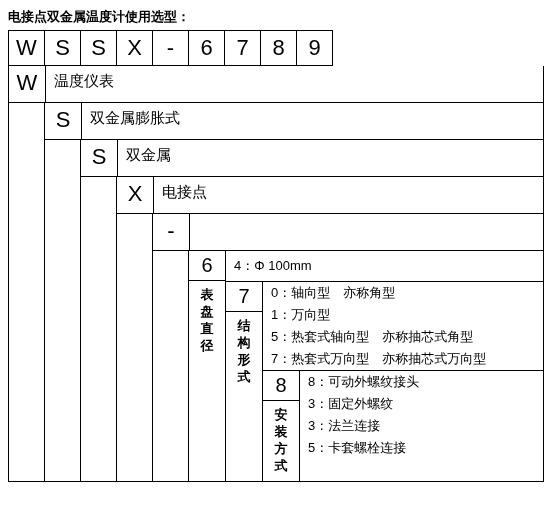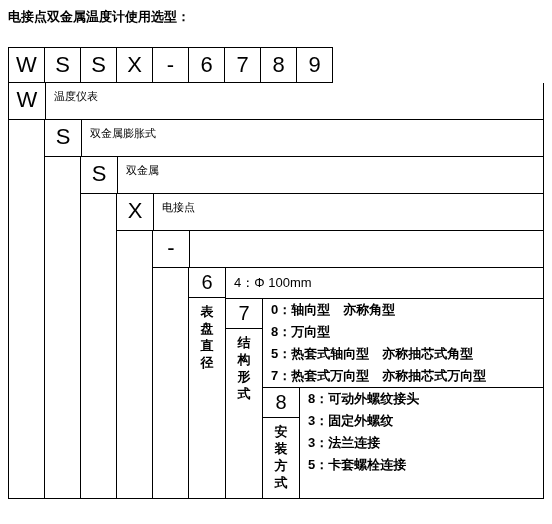--- a/index.html
+++ b/index.html
@@ -5,21 +5,21 @@
   * { box-sizing: border-box; }
   body {
     margin: 0;
     padding: 8px;
     font-family: "Microsoft YaHei", "SimSun", Arial, sans-serif;
     font-size: 13px;
     color: #000;
     background: #fff;
     width: 552px;
   }
-  .title { font-weight: bold; margin-bottom: 21px; font-size: 13px; }
+  .title { font-weight: bold; margin-bottom: 4px; font-size: 13px; }
 
   
   .coderow { display: flex; }
   .coderow .cell {
     width: 37px; height: 36px;
     border: 1px solid #000;
     margin-left: -1px;
     display: flex; align-items: center; justify-content: center;
     font-size: 22px; font-family: Arial, sans-serif;
   }
@@ -41,21 +41,21 @@
     display: flex; align-items: flex-start; justify-content: center;
     font-size: 22px; font-family: Arial, sans-serif;
     padding-top: 4px;
     flex-shrink: 0;
   }
   .spacer {
     width: 36px; min-height: 10px;
     border-right: 1px solid #000;
     flex-shrink: 0;
   }
-  .rest { flex: 1; min-height: 30px; padding: 6px 8px; font-size: 11px; }
+  .rest { flex: 1; min-height: 30px; padding: 6px 8px; font-size: 15px; }
 
   .subgrid { display: flex; }
 
   
   .digcol {
     width: 37px;
     border-right: 1px solid #000;
     flex-shrink: 0;
   }
   .dig {
@@ -65,21 +65,21 @@
     border-bottom: 1px solid #000;
   }
   .vlabel {
     padding: 6px 0;
     display: flex; flex-direction: column; align-items: center;
     font-weight: bold; font-size: 13px;
   }
   .vlabel span { display: block; line-height: 1.3; }
 
   .content { flex: 1; }
-  .content .line { padding: 2px 8px; font-size: 13px; font-weight: bold; }
+  .content .line { padding: 2px 8px; font-size: 13px; }
   .content .firstline { height: 30px; display: flex; align-items: center; padding: 0 8px; }
 
   .nested { border-top: 1px solid #000; }
 </style>
 </head>
 <body>
 
 <div class="title">电接点双金属温度计使用选型：</div>
 
 <div class="coderow">
@@ -159,21 +159,21 @@
                               <div class="dig">7</div>
                               <div class="vlabel">
                                 <span>结</span>
                                 <span>构</span>
                                 <span>形</span>
                                 <span>式</span>
                               </div>
                             </div>
                             <div class="content">
                               <div class="line">0：轴向型　亦称角型</div>
-                              <div class="line">8：万向型</div>
+                              <div class="line">1：万向型</div>
                               <div class="line">5：热套式轴向型　亦称抽芯式角型</div>
                               <div class="line">7：热套式万向型　亦称抽芯式万向型</div>
 
                               <div class="nested subgrid">
                                 <div class="digcol">
                                   <div class="dig">8</div>
                                   <div class="vlabel">
                                     <span>安</span>
                                     <span>装</span>
                                     <span>方</span>

